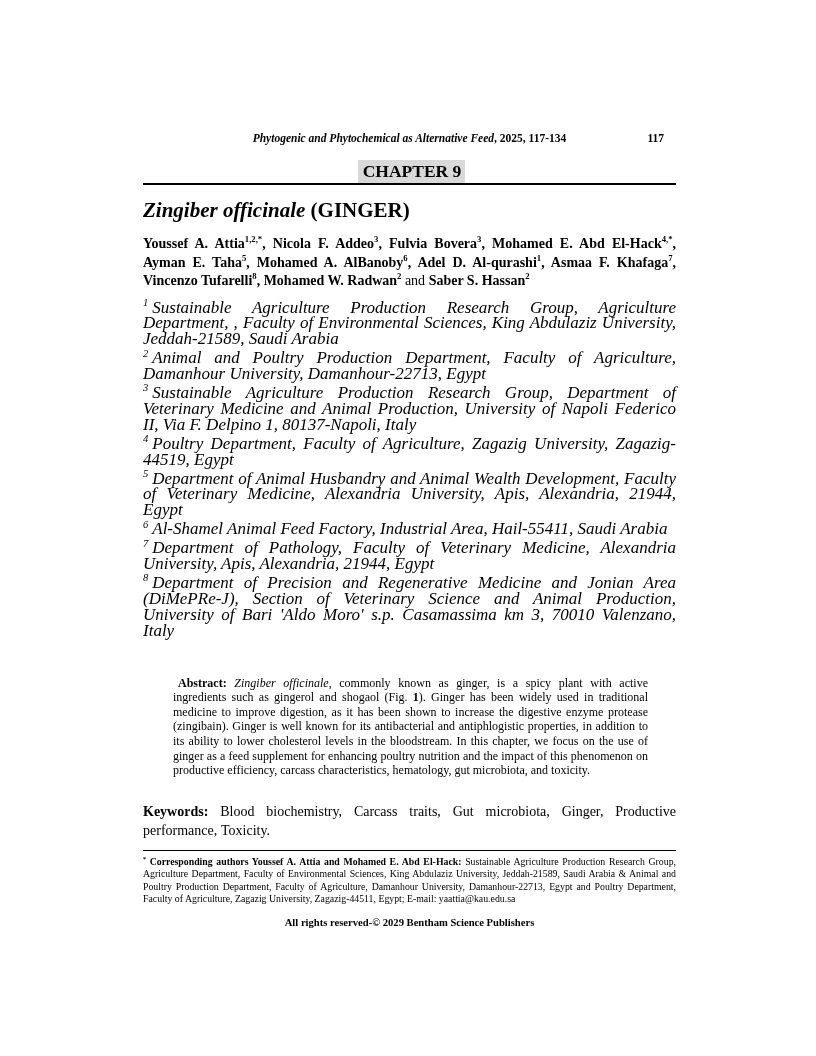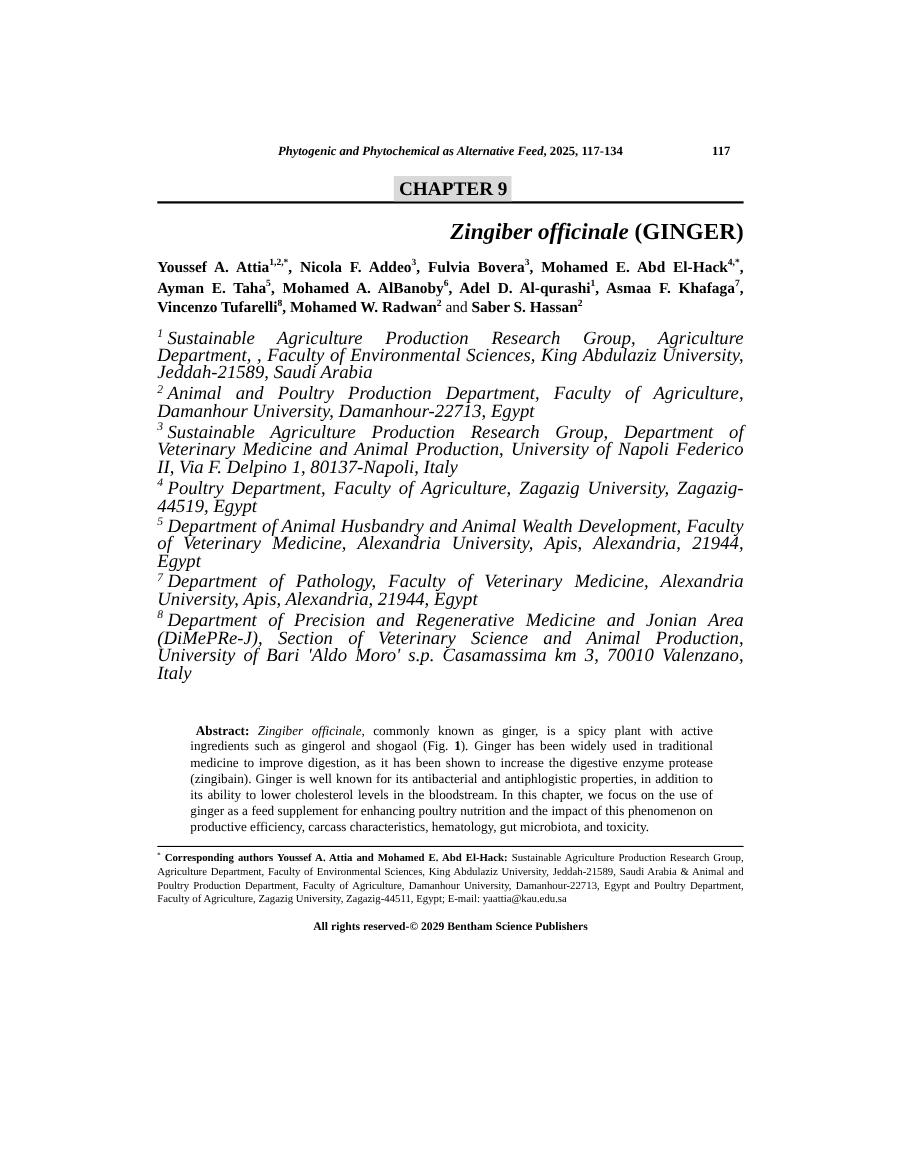--- a/index.html
+++ b/index.html
@@ -45,21 +45,20 @@
     line-height: 21px;
     padding: 1px 4px 1px 5px;
     margin-right: -4px;
   }
 
   h1.chapter-title {
     margin: 13px 0 0 0;
     font-size: 21px;
     line-height: 25px;
     font-weight: bold;
-    text-align: right;
   }
   h1 .latin { font-style: italic; }
 
   .authors {
     margin: 12px 0 0 0;
     font-size: 14px;
     line-height: 18.5px;
     font-weight: bold;
     text-align: justify;
   }
@@ -127,26 +126,28 @@
   <h1 class="chapter-title"><span class="latin">Zingiber officinale</span><span> (GINGER)</span></h1>
 
   <p class="authors"><span>Youssef A. Attia</span><sup>1,2,*</sup><span>, Nicola F. Addeo</span><sup>3</sup><span>, Fulvia Bovera</span><sup>3</sup><span>, Mohamed E. Abd El-Hack</span><sup>4,*</sup><span>, Ayman E. Taha</span><sup>5</sup><span>, Mohamed A. AlBanoby</span><sup>6</sup><span>, Adel D. Al-qurashi</span><sup>1</sup><span>, Asmaa F. Khafaga</span><sup>7</sup><span>, Vincenzo Tufarelli</span><sup>8</sup><span>, Mohamed W. Radwan</span><sup>2</sup><span style="font-weight: normal;"> and </span><span>Saber S. Hassan</span><sup>2</sup></p>
 
   <div class="affiliations">
     <p class="affiliation"><sup>1</sup><span>Sustainable Agriculture Production Research Group, Agriculture Department, , Faculty of Environmental Sciences, King Abdulaziz University, Jeddah-21589, Saudi Arabia</span></p>
     <p class="affiliation"><sup>2</sup><span>Animal and Poultry Production Department, Faculty of Agriculture, Damanhour University, Damanhour-22713, Egypt</span></p>
     <p class="affiliation"><sup>3</sup><span>Sustainable Agriculture Production Research Group, Department of Veterinary Medicine and Animal Production, University of Napoli Federico II, Via F. Delpino 1, 80137-Napoli, Italy</span></p>
     <p class="affiliation"><sup>4</sup><span>Poultry Department, Faculty of Agriculture, Zagazig University, Zagazig-44519, Egypt</span></p>
     <p class="affiliation"><sup>5</sup><span>Department of Animal Husbandry and Animal Wealth Development, Faculty of Veterinary Medicine, Alexandria University, Apis, Alexandria, 21944, Egypt</span></p>
+    <p class="affiliation"><sup>6</sup><span>Al-Shamel Animal Feed Factory, Industrial Area, Hail-55411, Saudi Arabia</span></p>
     <p class="affiliation"><sup>7</sup><span>Department of Pathology, Faculty of Veterinary Medicine, Alexandria University, Apis, Alexandria, 21944, Egypt</span></p>
     <p class="affiliation"><sup>8</sup><span>Department of Precision and Regenerative Medicine and Jonian Area (DiMePRe-J), Section of Veterinary Science and Animal Production, University of Bari 'Aldo Moro' s.p. Casamassima km 3, 70010 Valenzano, Italy</span></p>
   </div>
 
   <p class="abstract"><span style="font-weight: bold;">Abstract: </span><span style="font-style: italic;">Zingiber officinale</span><span>, commonly known as ginger, is a spicy plant with active ingredients such as gingerol and shogaol (Fig. </span><span style="font-weight: bold;">1</span><span>). Ginger has been widely used in traditional medicine to improve digestion, as it has been shown to increase the digestive enzyme protease (zingibain). Ginger is well known for its antibacterial and antiphlogistic properties, in addition to its ability to lower cholesterol levels in the bloodstream. In this chapter, we focus on the use of ginger as a feed supplement for enhancing poultry nutrition and the impact of this phenomenon on productive efficiency, carcass characteristics, hematology, gut microbiota, and toxicity.</span></p>
 
+  <p class="keywords"><span style="font-weight: bold;">Keywords: </span><span>Blood biochemistry, Carcass traits, Gut microbiota, Ginger, Productive performance, Toxicity.</span></p>
 
   <div class="footnote-rule"></div>
 
   <p class="footnote"><sup style="font-weight: bold;">*</sup><span style="font-weight: bold;"> Corresponding authors Youssef A. Attia and Mohamed E. Abd El-Hack: </span><span>Sustainable Agriculture Production Research Group, Agriculture Department, Faculty of Environmental Sciences, King Abdulaziz University, Jeddah-21589, Saudi Arabia &amp; Animal and Poultry Production Department, Faculty of Agriculture, Damanhour University, Damanhour-22713, Egypt and Poultry Department, Faculty of Agriculture, Zagazig University, Zagazig-44511, Egypt; E-mail: yaattia@kau.edu.sa</span></p>
 
   <div class="imprint">
     <div>All rights reserved-© 2029 Bentham Science Publishers</div>
   </div>
 
 </div>

